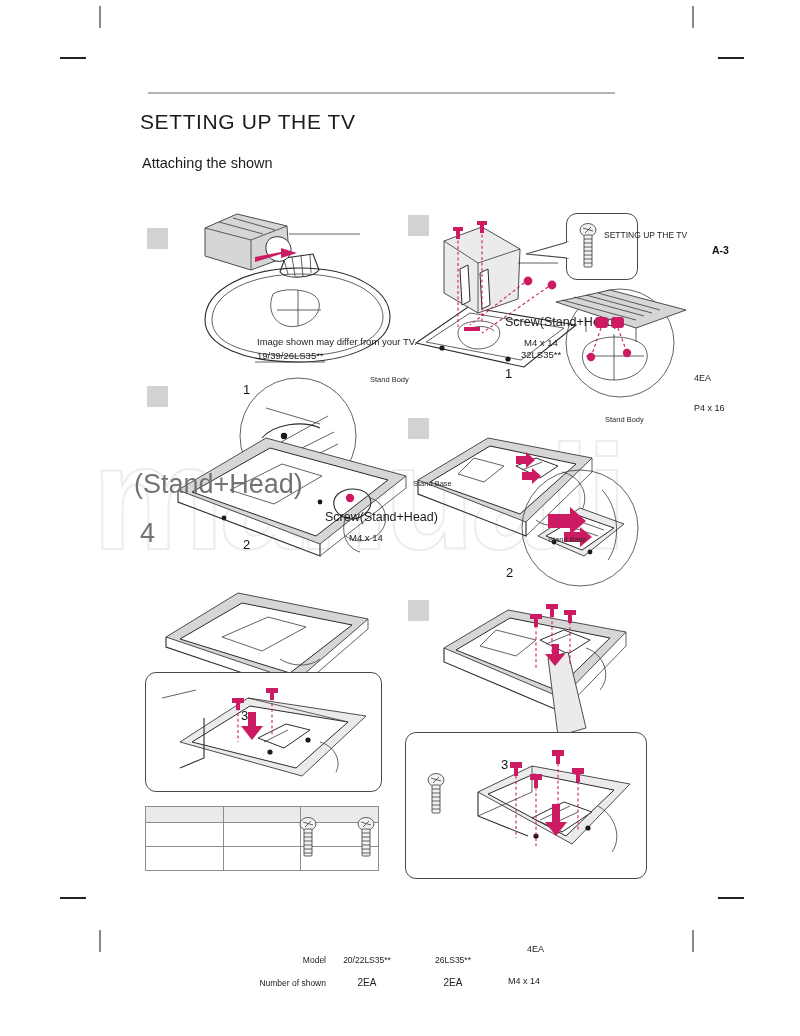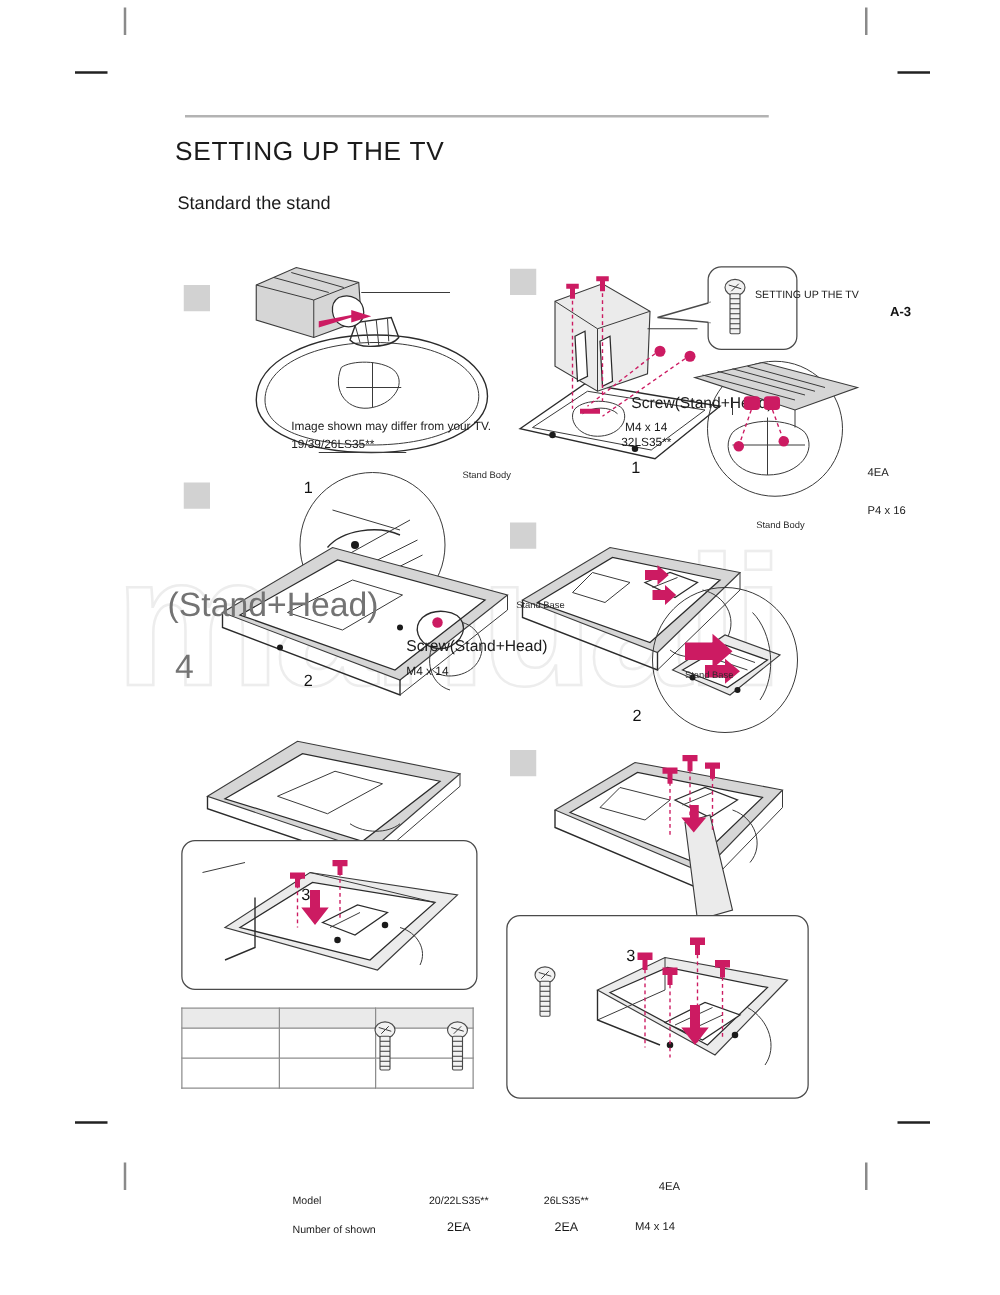--- a/index.html
+++ b/index.html
@@ -16,34 +16,34 @@
   #running-head{position:absolute;left:604px;top:230px;font-size:8.5px;color:#222;white-space:nowrap;}
   #page-number{position:absolute;left:712px;top:244px;font-size:10.5px;font-weight:bold;color:#111;}
   
   #watermark{position:absolute;left:92px;top:424px;width:716px;font-size:148px;
      font-weight:bold;letter-spacing:-4px;line-height:1;color:transparent;
      -webkit-text-stroke:2px #ededed;white-space:nowrap;user-select:none;}
   
   .marker{position:absolute;width:21px;height:21px;background:#d2d2d2;}
   .stepnum{position:absolute;font-size:13px;color:#111;}
   .lbl{position:absolute;font-size:7.5px;color:#2a2a2a;white-space:nowrap;}
-  .lbl-m{position:absolute;font-size:9.5px;color:#1b1b1b;white-space:nowrap;}
+  .lbl-m{position:absolute;font-size:9.5px;color:#1b1b1b;white-space:nowrap;margin-left:24px;}
   .lbl-l{position:absolute;font-size:12.5px;color:#1b1b1b;white-space:nowrap;}
   .lbl-xl{position:absolute;font-size:27px;color:#737373;white-space:nowrap;}
   
   .callout{position:absolute;border:1.3px solid #4a4a4a;border-radius:11px;background:#fff;}
   
   #parts-table{position:absolute;left:145px;top:806px;width:234px;height:57px;
      border-collapse:collapse;}
   #parts-table td{border:1px solid #8d8d8d;}
   #parts-table tr.head td{background:#eaeaea;height:13px;}
   #parts-table tr.body td{height:21px;}
   #spec-table{position:absolute;left:232px;top:948px;font-size:8.5px;color:#1b1b1b;}
   #spec-table td{padding:5px 0;white-space:nowrap;}
-  #spec-table td.k{width:92px;text-align:left;}
+  #spec-table td.k{width:92px;text-align:right;}
   #spec-table td.v1{width:78px;text-align:center;}
   #spec-table td.v2{width:90px;text-align:center;}
   #spec-table td.q{font-size:10px;}
   .float-note{position:absolute;font-size:9px;color:#1b1b1b;white-space:nowrap;}
   
   svg{position:absolute;overflow:visible;}
   .ln{fill:none;stroke:#2b2b2b;stroke-width:1.1;}
   .ln-t{fill:none;stroke:#3a3a3a;stroke-width:.8;}
   .sh{fill:#d6d6d6;stroke:#3a3a3a;stroke-width:.9;}
   .sh-l{fill:#ebebeb;stroke:#3a3a3a;stroke-width:.9;}
@@ -61,21 +61,21 @@
 <div class="crop-h" style="left:718px;top:57px;"></div>
 <div class="crop-h" style="left:60px;top:897px;"></div>
 <div class="crop-h" style="left:718px;top:897px;"></div>
 <div class="crop-v" style="left:99px;top:930px;"></div>
 <div class="crop-v" style="left:692px;top:930px;"></div>
 
 <div id="watermark">manuali</div>
 
 <div id="header-rule"></div>
 <div id="page-title">SETTING UP THE TV</div>
-<div id="section-subtitle">Standard the stand</div>
+<div id="section-subtitle">Attaching the shown</div>
 
 <div class="marker" style="left:147px;top:228px;"></div>
 
 <svg style="left:185px;top:210px;" width="225" height="165" viewBox="0 0 225 165">
 
   <path class="ln" d="M20 110 C20 78 65 58 115 58 C168 58 205 80 205 107 C205 134 163 152 112 152 C60 152 20 136 20 110 Z"></path>
   <path class="ln-t" d="M27 110 C27 82 68 64 115 64 C164 64 198 83 198 107 C198 131 160 146 112 146 C62 146 27 134 27 110 Z"></path>
 
   <path class="ln-t" d="M88 84 C96 78 120 78 130 86 C140 95 132 112 113 116 C94 120 80 104 88 84 Z"></path>
   <path class="ln-t" d="M113 80 L113 116 M92 100 L136 100"></path>

